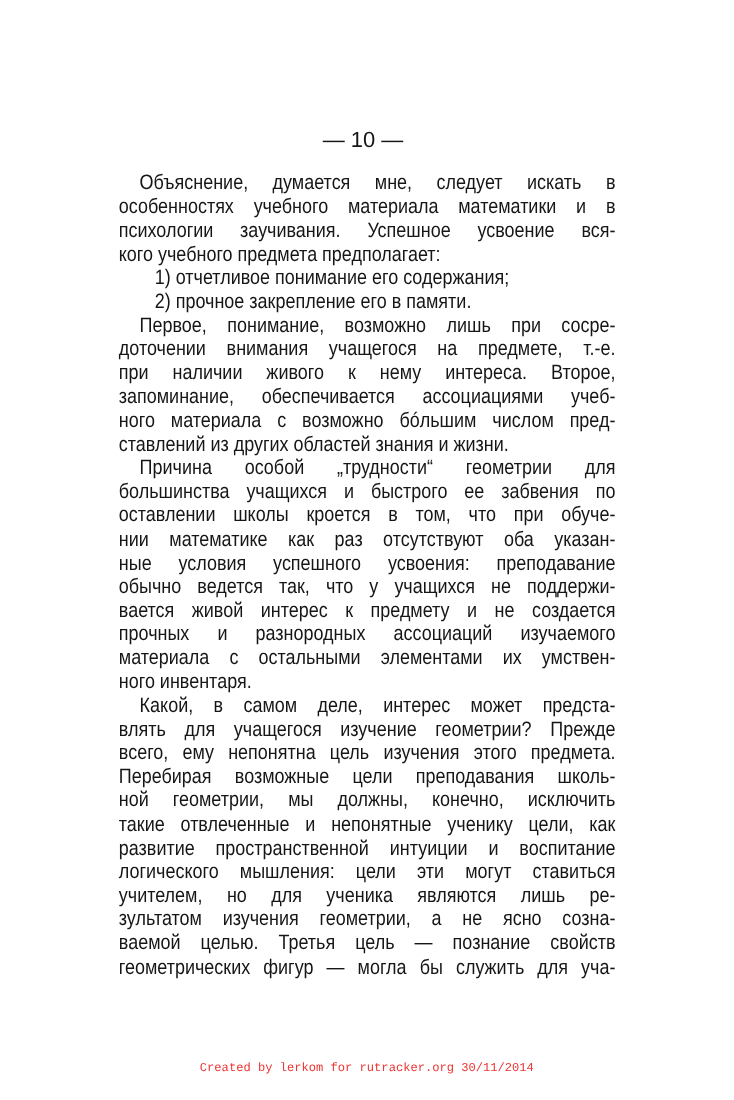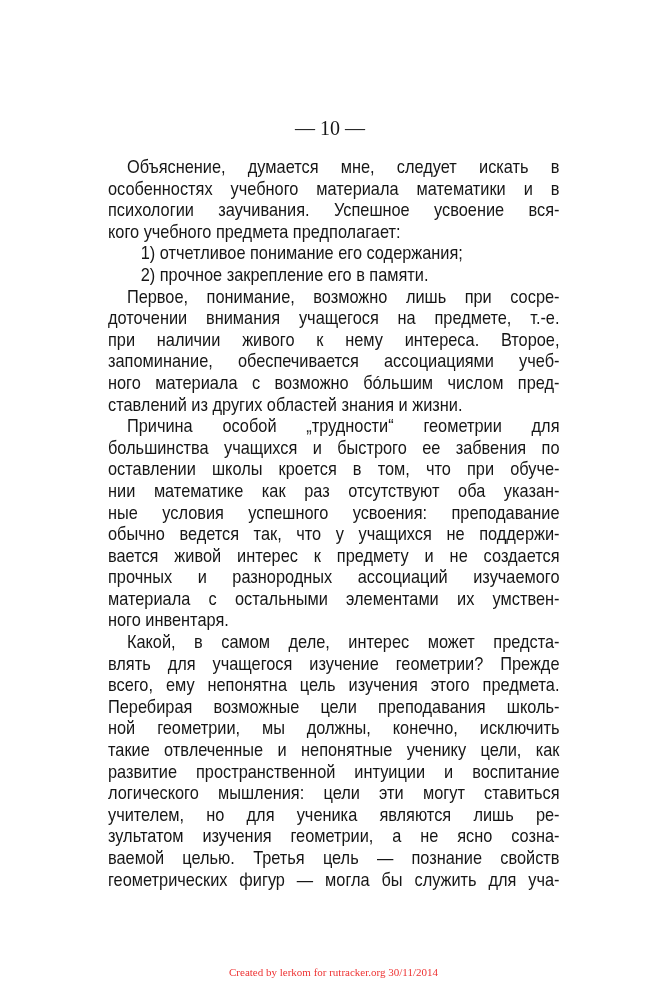--- a/index.html
+++ b/index.html
@@ -3,34 +3,34 @@
 <meta charset="utf-8">
 <style>
   html, body { margin: 0; padding: 0; background: #ffffff; }
   body { width: 667px; height: 1000px; position: relative; overflow: hidden; }
   .page {
     position: absolute; left: 108px; top: 116px; width: 452px;
     font-family: "Liberation Sans Narrow", "Liberation Sans", sans-serif;
     color: #161616;
   }
   .pagenum {
-    text-align: center; font-family: Liberation Serif, serif;
+    text-align: center; font-family: Liberation Sans, sans-serif;
     font-size: 20px; line-height: 24px; margin-bottom: 16px; margin-left: -8px;
   }
   .line {
     font-size: 19px; line-height: 21.6px; height: 21.6px;
     white-space: nowrap; text-align: justify; text-align-last: justify;
     transform-origin: left top; transform: scaleX(0.86); width: 525px;
   }
   .line.indent { padding-left: 22px; width: 503px; }
   .line.item { padding-left: 38px; width: 487px; text-align-last: left; }
   .line.last { text-align-last: left; }
   .footer {
     position: absolute; left: 0; width: 667px; top: 966px; text-align: center;
-    font-family: Liberation Serif, serif; font-size: 11px; color: #ee3333;
+    font-family: Liberation Mono, monospace; font-size: 11px; color: #ee3333;
   }
 </style>
 </head>
 <body>
 
 <div class="page">
   <div class="pagenum">— 10 —</div>
   <div id="lines">
       <div class="line indent">Объяснение, думается мне, следует искать в</div>
       <div class="line">особенностях учебного материала математики и в</div>

